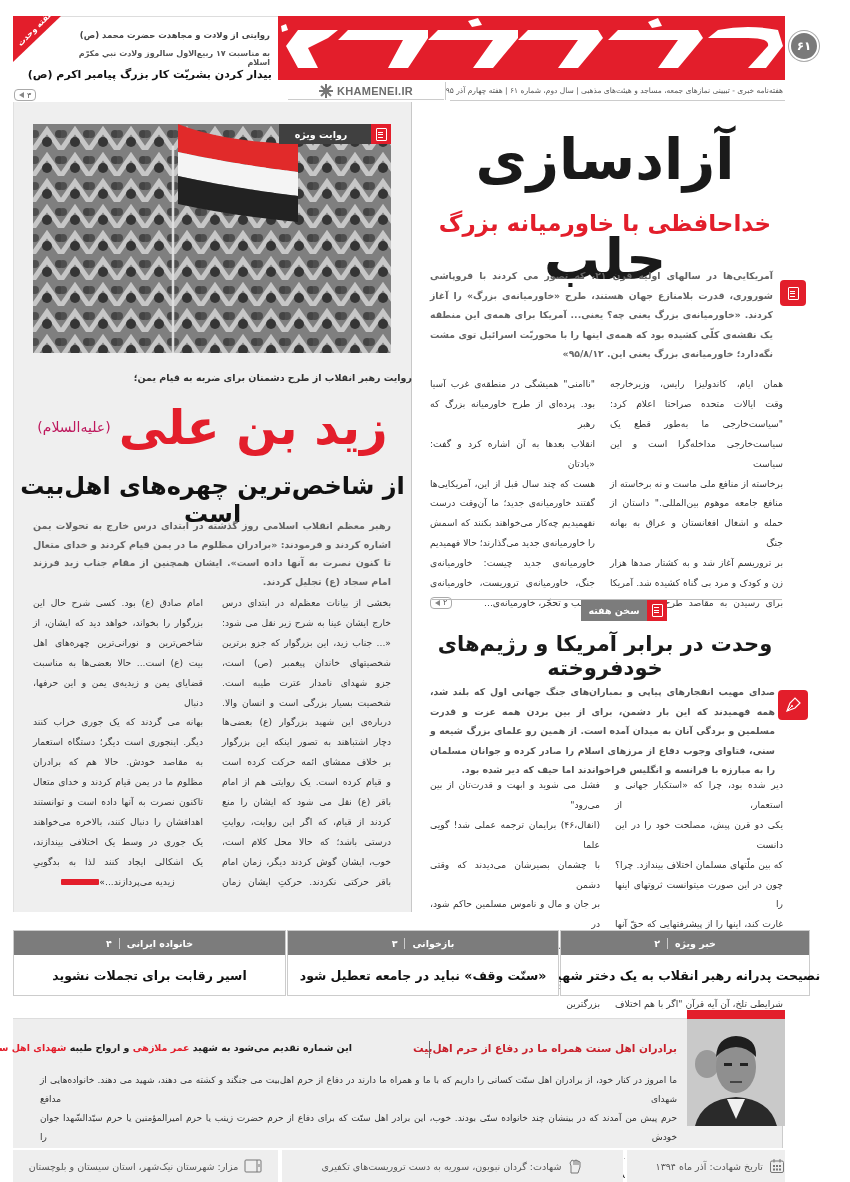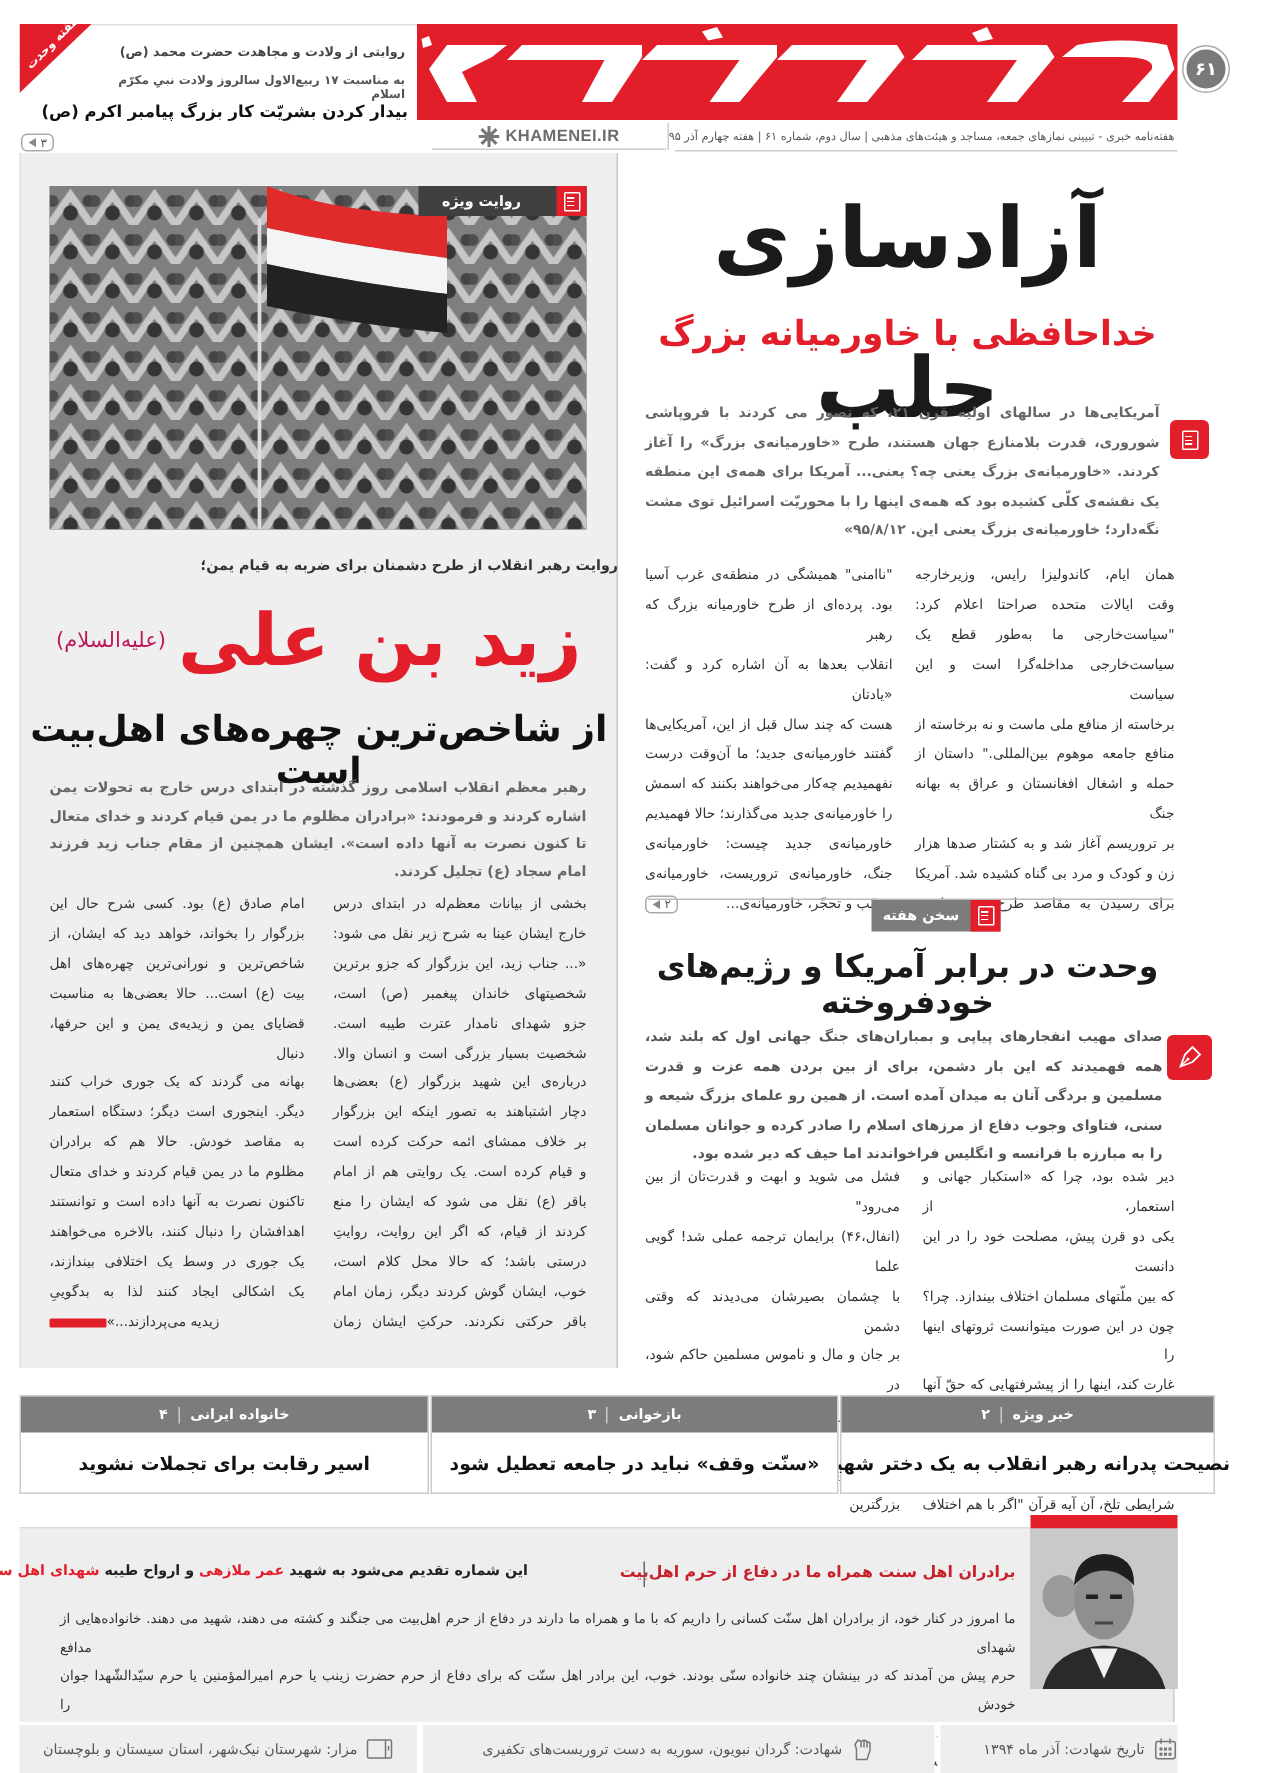--- a/index.html
+++ b/index.html
@@ -41,21 +41,21 @@
 
   #zeid-kicker { left: 13px; top: 372px; width: 399px; font-size: 9.5px; font-weight: bold; color: #333; }
   #zeid-title { left: 13px; top: 392px; width: 399px; text-align: center; color: #e31e2b; font-size: 48px; font-weight: bold; line-height: 70px; display: flex; justify-content: center; align-items: center; gap: 8px; }
   #zeid-title .hon { font-size: 14px; border: 0; color: #be185d; font-weight: normal; }
   #zeid-subtitle { left: 13px; top: 472px; width: 399px; text-align: center; font-size: 24px; font-weight: bold; color: #111; }
   #zeid-lead { left: 33px; top: 517px; width: 358px; font-size: 9.5px; line-height: 18.5px; color: #666; font-weight: bold; text-align: justify; text-align-last: right; }
 
   .col-text { font-size: 9.2px; line-height: 19.9px; color: #333; text-align: justify; text-align-last: justify; }
   #zeid-col-right { left: 222px; top: 593px; width: 169px; }
   #zeid-col-left { left: 33px; top: 593px; width: 170px; }
-  #zeid-col-left .last { text-align-last: right; display: flex; align-items: center; justify-content: flex-end; }
+  #zeid-col-left .last { text-align-last: right; display: flex; align-items: center; justify-content: center; }
   .mini-logo { width: 38px; height: 6px; background: #e31e2b; border-radius: 1px; display: inline-block; }
 
   
   #main-title { left: 425px; top: 110px; width: 360px; text-align: center; font-size: 56px; font-weight: bold; color: #1a1a1a; line-height: 100px; }
   #main-subtitle { left: 425px; top: 210px; width: 360px; text-align: center; font-size: 23px; font-weight: bold; color: #e31e2b; }
   #main-quote-icon { left: 780px; top: 280px; }
   .icon-red-sq { width: 26px; height: 26px; border-radius: 4px; background: #e31e2b; display: flex; align-items: center; justify-content: center; }
   #main-quote { left: 430px; top: 266px; width: 343px; font-size: 9.3px; line-height: 19.5px; color: #666; font-weight: bold; text-align: justify; text-align-last: right; }
 
   #main-col-right { left: 610px; top: 374px; width: 173px; }

